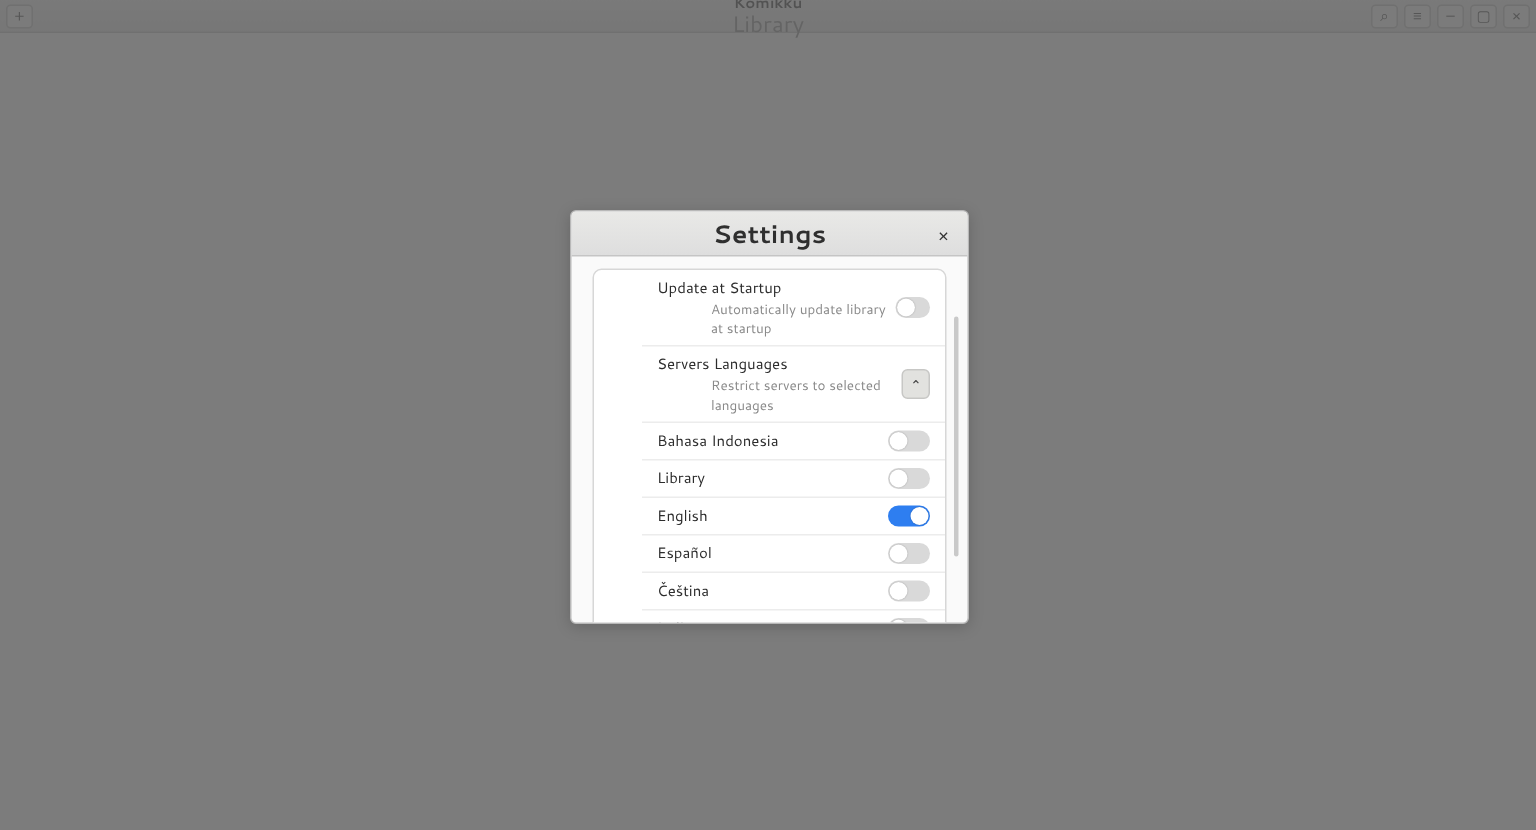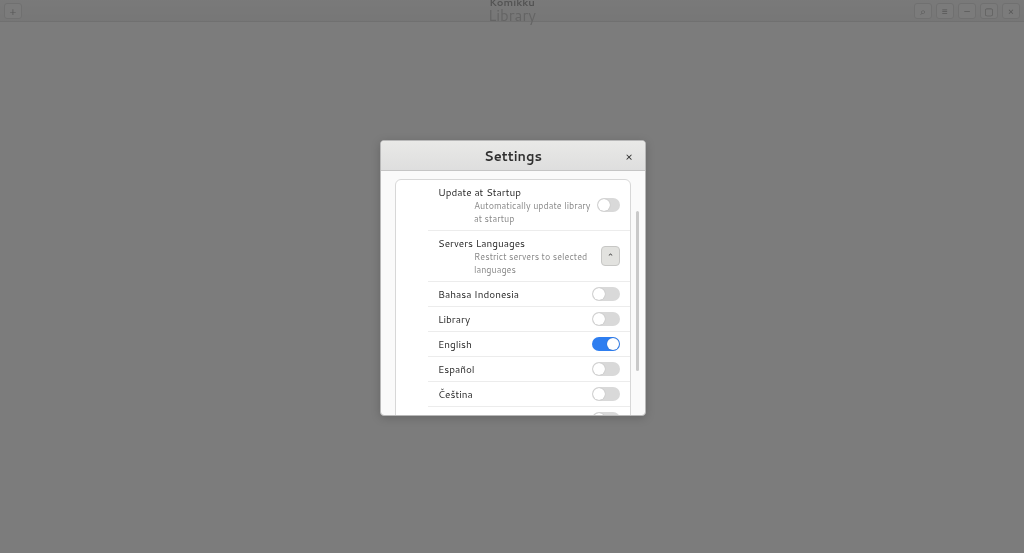--- a/index.html
+++ b/index.html
@@ -44,21 +44,21 @@
     overflow: hidden;
     box-shadow: 0 2px 10px rgba(0,0,0,.18);
   }
   .dlg-header {
     height: 30px;
     background: linear-gradient(#e9e9e7, #dedede);
     border-bottom: 1px solid #c5c5c5;
     display: flex; align-items: center; justify-content: center;
     position: relative;
   }
-  .dlg-title { font-size: 13px; font-weight: 700; color: #2f2f2f; }
+  .dlg-title { font-size: 17px; font-weight: 700; color: #2f2f2f; }
   .dlg-close {
     position: absolute; right: 8px; top: 7px;
     width: 16px; height: 16px;
     display: flex; align-items: center; justify-content: center;
     font-size: 12px; color: #333; cursor: pointer;
   }
 
   .dlg-body {
     flex: 1;
     padding: 8px 14px;

